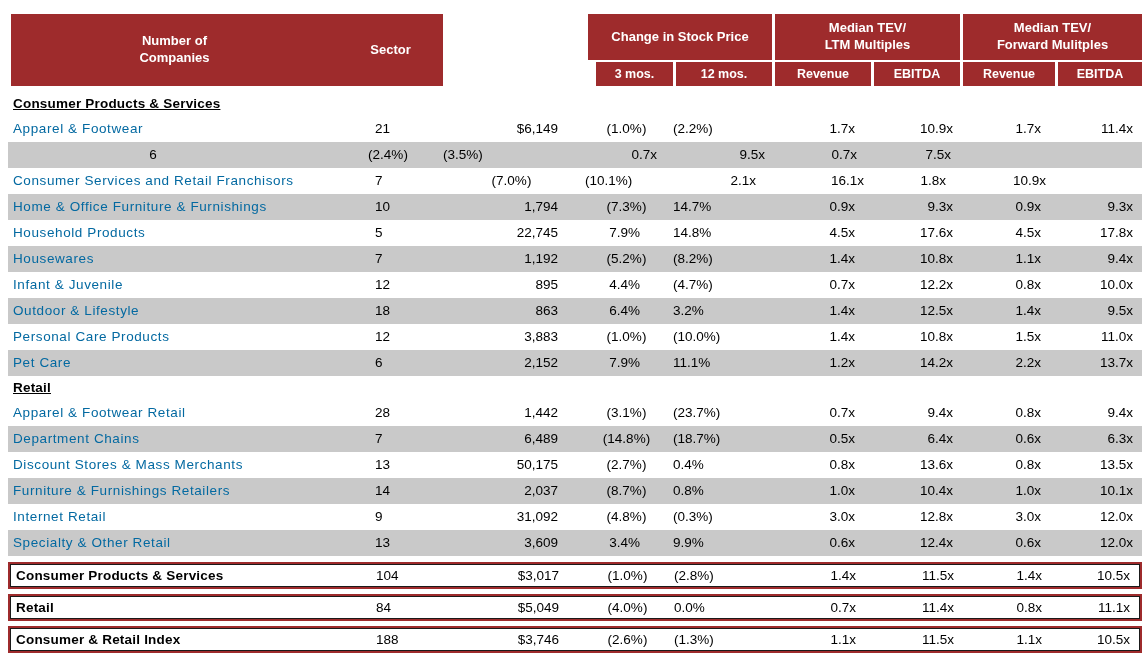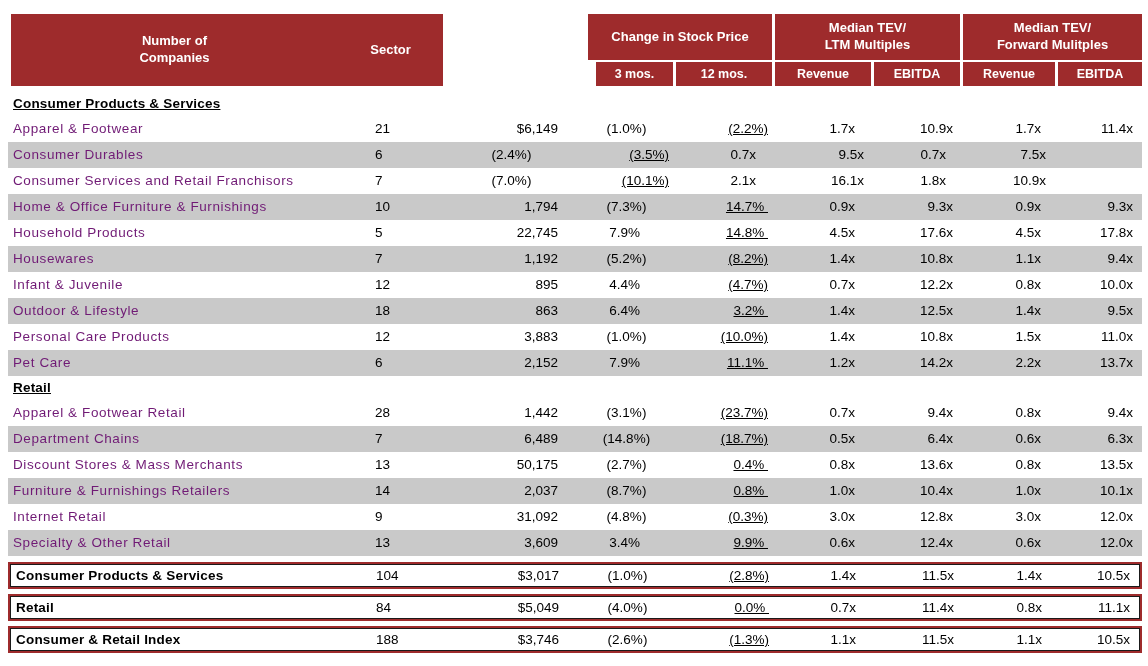--- a/index.html
+++ b/index.html
@@ -42,25 +42,25 @@
   .tbody { margin-top: 6px; }
   .trow {
     display: grid;
     grid-template-columns: 330px 105px 142px 88px 99px 99px 89px 95px 87px;
     height: 26px;
     font-size: 13.5px;
     white-space: nowrap;
   }
   .trow .cell { line-height: 26px; }
   .stripe { background: #C9C9C9; }
-  .c0 { padding-left: 5px; letter-spacing: 0.6px; color: #701a75; overflow: hidden; }
+  .c0 { padding-left: 5px; letter-spacing: 0.6px; color: #0369a1; overflow: hidden; }
   .c1 { text-align: center; padding-right: 77px; margin-left: 37px; }
   .c2 { text-align: right; padding-right: 27px; }
   .c3 { text-align: center; padding-right: 5px; }
-  .c4 { text-align: right; padding-right: 4px; text-decoration: underline; }
+  .c4 { text-align: left; padding-right: 4px; }
   .c5 { text-align: right; padding-right: 16px; }
   .c6 { text-align: right; padding-right: 7px; }
   .c7 { text-align: right; padding-right: 14px; }
   .c8 { text-align: right; padding-right: 9px; }
 
   .sectionrow { display: grid; grid-template-columns: 1fr; height: 24px; }
   .sectionrow .cell {
     line-height: 24px;
     padding-left: 5px;
     font-weight: bold;
@@ -113,21 +113,20 @@
           <div class="cell c1">21</div>
           <div class="cell c2">$6,149</div>
           <div class="cell c3">(1.0%)</div>
           <div class="cell c4">(2.2%)</div>
           <div class="cell c5">1.7x</div>
           <div class="cell c6">10.9x</div>
           <div class="cell c7">1.7x</div>
           <div class="cell c8">11.4x</div>
         </div>
         <div class="trow stripe">
-          <div class="cell c0">Consumer Durables</div>
           <div class="cell c1">6</div>
           <div class="cell c3">(2.4%)</div>
           <div class="cell c4">(3.5%)</div>
           <div class="cell c5">0.7x</div>
           <div class="cell c6">9.5x</div>
           <div class="cell c7">0.7x</div>
           <div class="cell c8">7.5x</div>
         </div>
         <div class="trow">
           <div class="cell c0">Consumer Services and Retail Franchisors</div>

